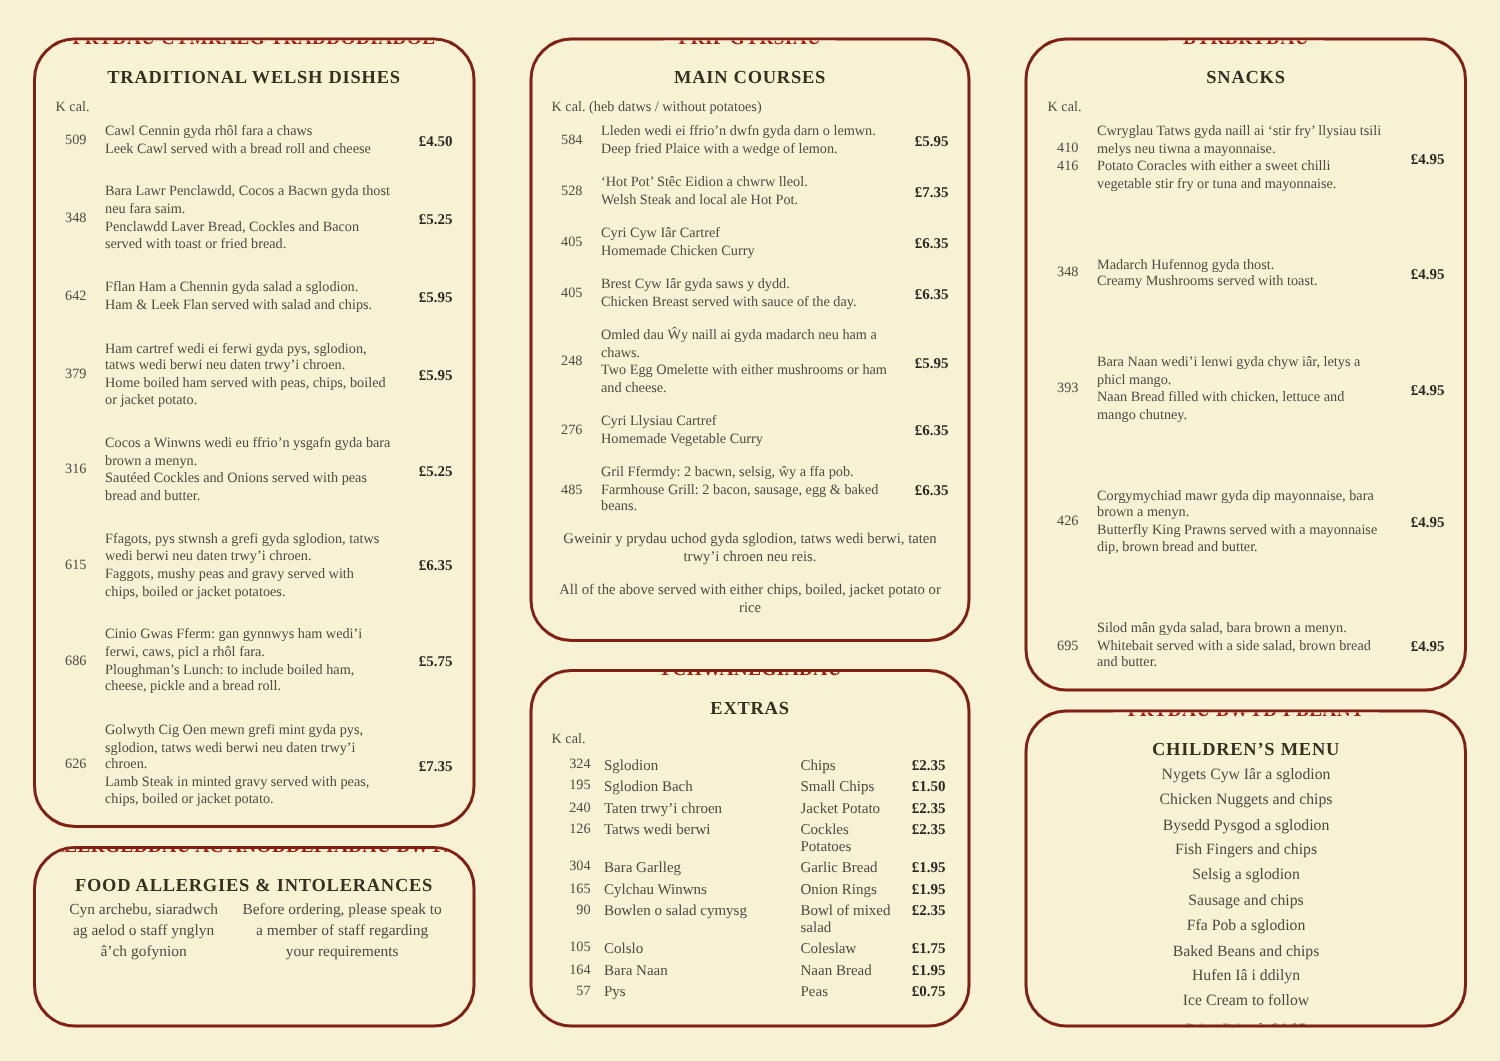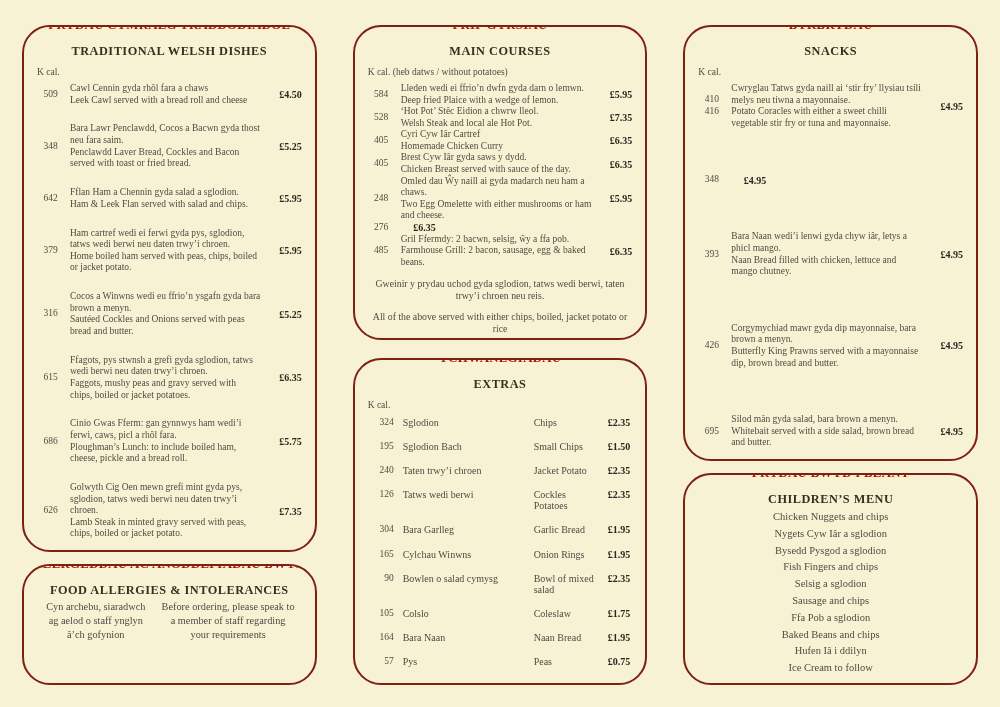--- a/index.html
+++ b/index.html
@@ -16,21 +16,21 @@
     padding:9px 13px 10px;display:flex;flex-direction:column;
     overflow:hidden;box-sizing:border-box;background:transparent;
   }
   .box-title{
     position:absolute;top:-9px;left:50%;transform:translateX(-50%);
     background:#f8f2d5;padding:0 10px;white-space:nowrap;
     font-weight:bold;font-size:12.8px;letter-spacing:.3px;color:#a71b0c;
   }
   .box-trad{height:527px;margin-bottom:12px;}
   .box-allergy{flex:1;}
-  .box-main{height:315px;margin-bottom:18px;}
+  .box-main{height:403px;margin-bottom:18px;}
   .box-extras{flex:1;}
   .box-snacks{height:436px;margin-bottom:12px;}
   .box-children{flex:1;}
   .subtitle{
     text-align:center;font-weight:bold;font-size:12.3px;letter-spacing:.5px;
     color:#36301f;margin:8px 0 2px;
   }
   .kcal-label{font-size:9.5px;margin:6px 0 2px;}
   .dishes{flex:1;display:flex;flex-direction:column;justify-content:space-between;padding-top:4px;}
   .dish{display:flex;align-items:center;gap:6px;}
@@ -180,20 +180,24 @@
           <div class="dish">
             <div class="kcal">248</div>
             <div class="desc">
               <div>Omled dau Ŵy naill ai gyda madarch neu ham a chaws.</div>
               <div>Two Egg Omelette with either mushrooms or ham and cheese.</div>
             </div>
             <div class="price">£5.95</div>
           </div>
           <div class="dish">
             <div class="kcal">276</div>
+            <div class="desc">
+              <div>Cyri Llysiau Cartref</div>
+              <div>Homemade Vegetable Curry</div>
+            </div>
             <div class="price">£6.35</div>
           </div>
           <div class="dish">
             <div class="kcal">485</div>
             <div class="desc">
               <div>Gril Ffermdy: 2 bacwn, selsig, ŵy a ffa pob.</div>
               <div>Farmhouse Grill: 2 bacon, sausage, egg &amp; baked beans.</div>
             </div>
             <div class="price">£6.35</div>
           </div>
@@ -280,20 +284,24 @@
             <div class="kcal">410
 416</div>
             <div class="desc">
               <div>Cwryglau Tatws gyda naill ai ‘stir fry’ llysiau tsili melys neu tiwna a mayonnaise.</div>
               <div>Potato Coracles with either a sweet chilli vegetable stir fry or tuna and mayonnaise.</div>
             </div>
             <div class="price">£4.95</div>
           </div>
           <div class="dish">
             <div class="kcal">348</div>
+            <div class="desc">
+              <div>Madarch Hufennog gyda thost.</div>
+              <div>Creamy Mushrooms served with toast.</div>
+            </div>
             <div class="price">£4.95</div>
           </div>
           <div class="dish">
             <div class="kcal">393</div>
             <div class="desc">
               <div>Bara Naan wedi’i lenwi gyda chyw iâr, letys a phicl mango.</div>
               <div>Naan Bread filled with chicken, lettuce and mango chutney.</div>
             </div>
             <div class="price">£4.95</div>
           </div>
@@ -313,22 +321,22 @@
             </div>
             <div class="price">£4.95</div>
           </div>
         </div>
     </div>
     <div class="box box-children">
       <div class="box-title">PRYDAU BWYD I BLANT</div>
       <div class="subtitle">CHILDREN’S MENU</div>
       <div class="pairs">
           <div class="pair">
+            <div>Nygets Cyw Iâr a sglodion</div>
             <div>Chicken Nuggets and chips</div>
-            <div>Nygets Cyw Iâr a sglodion</div>
           </div>
           <div class="pair">
             <div>Bysedd Pysgod a sglodion</div>
             <div>Fish Fingers and chips</div>
           </div>
           <div class="pair">
             <div>Selsig a sglodion</div>
             <div>Sausage and chips</div>
           </div>
           <div class="pair">

